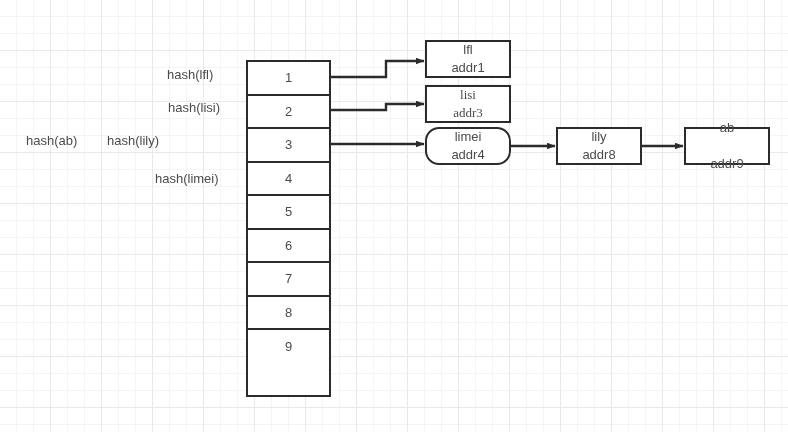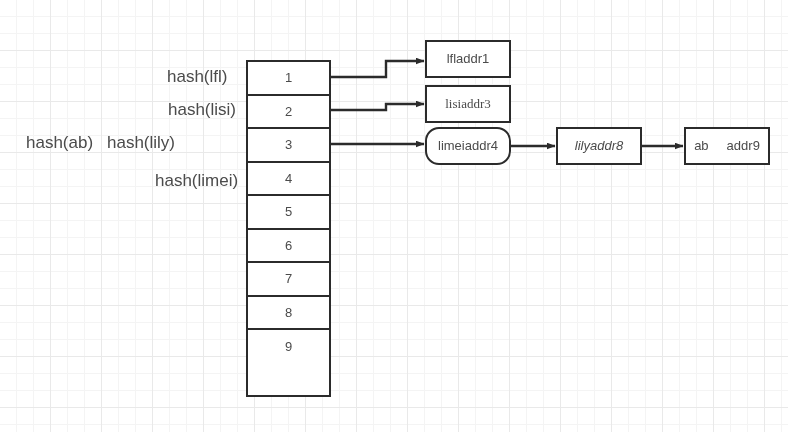--- a/index.html
+++ b/index.html
@@ -26,21 +26,21 @@
       51px 51px,
       51px 51px,
       17px 17px,
       17px 17px;
     background-position: -1px -1px, -1px -1px, -1px -1px, -1px -1px;
   }
 
   
   .hash-label {
     position: absolute;
-    font-size: 17px;
+    font-size: 13px;
     color: #4b4b4b;
     white-space: nowrap;
     line-height: 1;
   }
 
   
   #bucket-array {
     position: absolute;
     left: 246px;
     top: 60px;
@@ -67,21 +67,21 @@
 
   
   .node {
     position: absolute;
     width: 86px;
     height: 38px;
     border: 2px solid #2b2b2b;
     box-sizing: border-box;
     background: #ffffff;
     display: flex;
-    flex-direction: row;
+    flex-direction: column;
     align-items: center;
     justify-content: center;
     font-size: 13px;
     color: #4b4b4b;
     line-height: 1.35;
   }
   .node .node-key,
   .node .node-addr {
     display: block;
     white-space: nowrap;
@@ -146,21 +146,21 @@
   <div class="node" style="left:425px; top:85px;font-family:Liberation Serif, serif;">
     <span class="node-key">lisi</span>
     <span class="node-addr">addr3</span>
   </div>
 
   <div class="node" style="left:425px; top:127px;border-radius:14px;">
     <span class="node-key">limei</span>
     <span class="node-addr">addr4</span>
   </div>
 
-  <div class="node" style="left:556px; top:127px;font-style:italic;">
+  <div class="node" style="left:556px; top:127px;">
     <span class="node-key">lily</span>
     <span class="node-addr">addr8</span>
   </div>
 
   <div class="node" style="left:684px; top:127px;gap:18px;">
     <span class="node-key">ab</span>
     <span class="node-addr">addr9</span>
   </div>
 
 </div>

